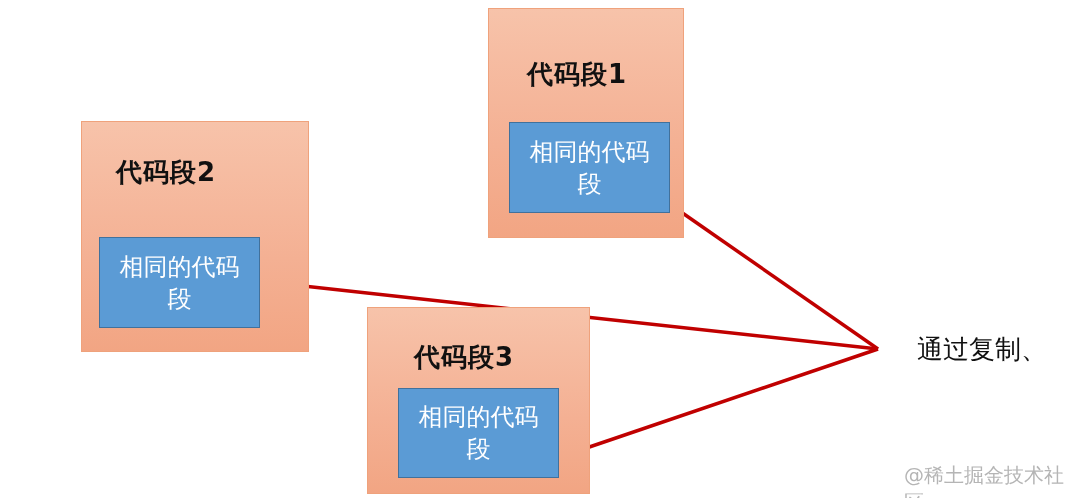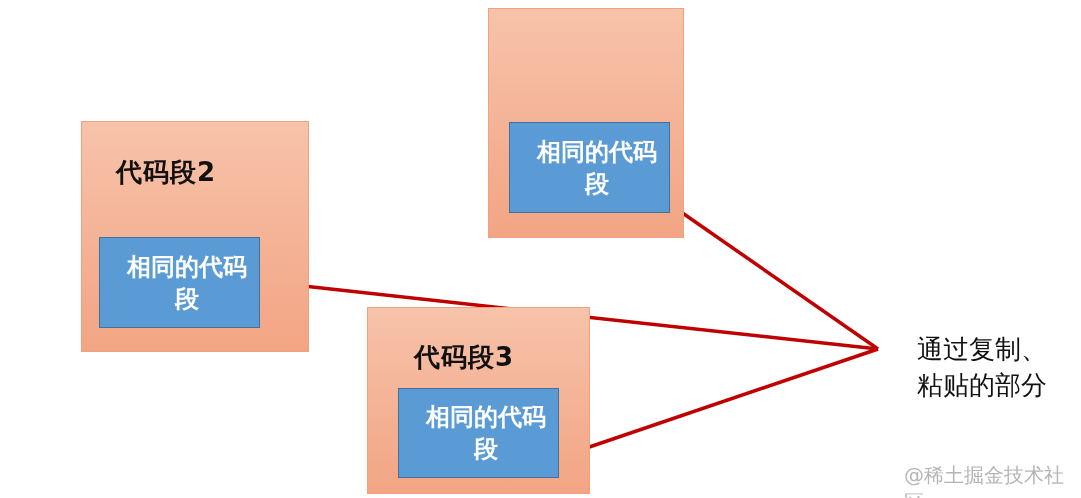--- a/index.html
+++ b/index.html
@@ -1,33 +1,34 @@
 <!DOCTYPE html>
 <html><head>
 <meta charset="utf-8">
 <style>
   html,body{margin:0;padding:0;background:#ffffff;}
   body{width:1081px;height:498px;position:relative;overflow:hidden;font-family:"DejaVu Sans","Liberation Sans",sans-serif;}
   .outer{position:absolute;background:linear-gradient(180deg,#f7c3aa 0%,#f4b093 60%,#f2a583 100%);border:1px solid #efa27c;box-sizing:border-box;}
   .title{position:absolute;font-size:26px;font-weight:bold;color:#111;letter-spacing:1px;}
-  .inner{position:absolute;background:#5b9bd5;border:1.5px solid #41719c;box-sizing:border-box;color:#fff;font-size:24px;text-align:center;line-height:32px;display:flex;align-items:center;justify-content:flex-end;padding:0 12px;font-weight:bold;}
+  .inner{position:absolute;background:#5b9bd5;border:1.5px solid #41719c;box-sizing:border-box;color:#fff;font-size:24px;text-align:center;line-height:32px;display:flex;align-items:center;justify-content:center;padding:0 12px;}
   .note{position:absolute;font-size:26px;color:#111;line-height:36px;font-family:"DejaVu Serif","Liberation Serif",serif;margin-left:24px;}
   .wm{position:absolute;font-size:20px;color:#b5b5b5;}
   svg.lines{position:absolute;left:0;top:0;}
 </style>
 </head>
 <body>
 
 <svg class="lines" width="1081" height="498">
   <line x1="648" y1="189" x2="878" y2="349" stroke="#c00000" stroke-width="3.5"></line>
   <line x1="258" y1="281" x2="878" y2="349" stroke="#c00000" stroke-width="3.5"></line>
   <line x1="557" y1="458" x2="878" y2="349" stroke="#c00000" stroke-width="3.5"></line>
 </svg>
 
 <div class="outer" style="left:488px;top:8px;width:196px;height:230px;">
+  <div class="title" style="left:38px;top:48px;">代码段1</div>
   <div class="inner" style="left:20px;top:113px;width:161px;height:91px;">
     <span style="width:120px;display:block;">相同的代码段</span>
   </div>
 </div>
 
 <div class="outer" style="left:81px;top:121px;width:228px;height:231px;">
   <div class="title" style="left:34px;top:33px;">代码段2</div>
   <div class="inner" style="left:17px;top:115px;width:161px;height:91px;">
     <span style="width:120px;display:block;">相同的代码段</span>
   </div>
@@ -35,16 +36,15 @@
 
 <div class="outer" style="left:367px;top:307px;width:223px;height:187px;">
   <div class="title" style="left:46px;top:32px;">代码段3</div>
   <div class="inner" style="left:30px;top:80px;width:161px;height:90px;">
     <span style="width:120px;display:block;">相同的代码段</span>
   </div>
 </div>
 
 <div class="note" style="left:893px;top:331px;">
   <div>通过复制、</div>
-  <div>粘贴的部分</div>
 </div>
 
 <div class="wm" style="left:904px;top:462px;">@稀土掘金技术社区</div>
 
 </body></html>

